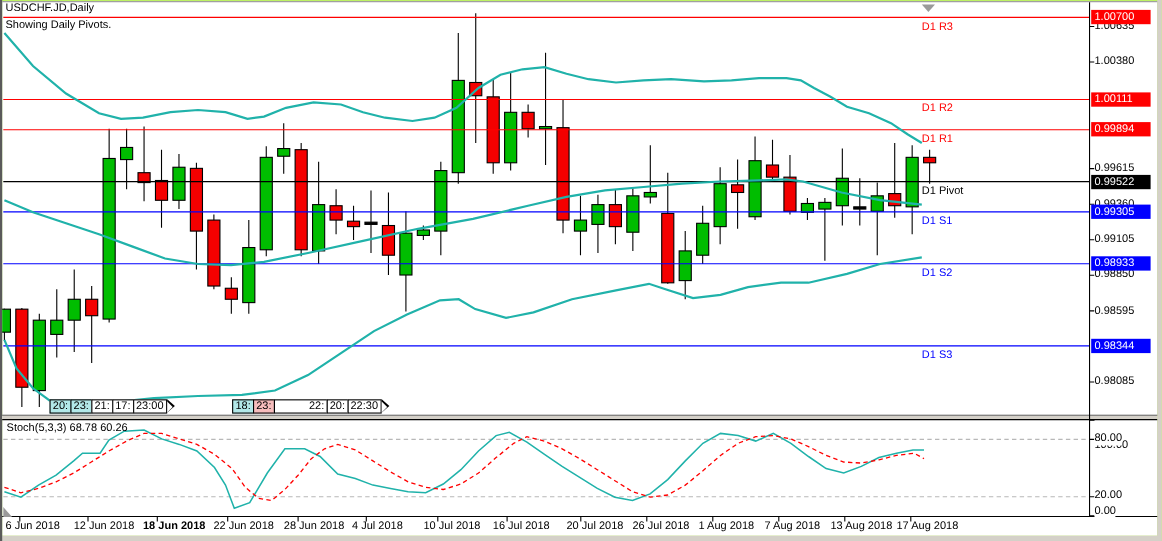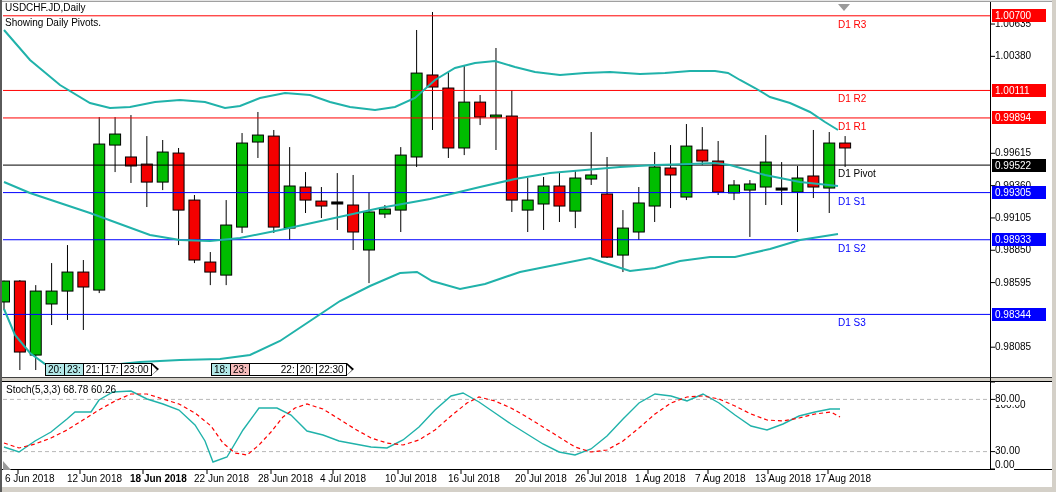--- a/index.html
+++ b/index.html
@@ -1,16 +1,16 @@
 <!DOCTYPE html>
 <html><head>
 <meta charset="utf-8">
 <style>
   html,body{margin:0;padding:0;background:#d4d0c8;}
-  .window{position:relative;width:1056px;height:492px;background:#e5e5e5;overflow:hidden;
+  .window{position:relative;width:1056px;height:492px;background:#bef264;overflow:hidden;
           font-family:"Liberation Sans",sans-serif;}
   svg{position:absolute;left:0;top:0;}
   .ov{position:absolute;font-size:10px;color:#000;white-space:nowrap;line-height:12px;}
   .title{font-size:10px;}
   .badge{position:absolute;font-size:10px;color:#fff;height:13px;line-height:13px;
          padding:0 3px;min-width:48px;white-space:nowrap;}
   .pricelab{position:absolute;font-size:10px;color:#000;line-height:12px;background:#fff;white-space:nowrap;}
   .datelab{position:absolute;top:473px;font-size:10px;color:#000;white-space:nowrap;}
   .pivlab{position:absolute;font-size:10px;white-space:nowrap;}
   .stochlab{position:absolute;font-size:10px;color:#000;white-space:nowrap;}
@@ -211,21 +211,21 @@
     <div class="pricelab" style="left: 995px; top: 341.217px;">0.98085</div>
     <div class="badge" style="left: 992px; top: 9.30041px; background: rgb(255, 0, 0);">1.00700</div>
     <div class="badge" style="left: 992px; top: 83.9483px; background: rgb(255, 0, 0);">1.00111</div>
     <div class="badge" style="left: 992px; top: 111.45px; background: rgb(255, 0, 0);">0.99894</div>
     <div class="badge" style="left: 992px; top: 158.596px; background: rgb(0, 0, 0);">0.99522</div>
     <div class="badge" style="left: 992px; top: 186.098px; background: rgb(0, 0, 255);">0.99305</div>
     <div class="badge" style="left: 992px; top: 233.244px; background: rgb(0, 0, 255);">0.98933</div>
     <div class="badge" style="left: 992px; top: 307.892px; background: rgb(0, 0, 255);">0.98344</div>
     <div class="pricelab" style="left: 995px; top: 399px;">100.00</div>
     <div class="pricelab" style="left: 995px; top: 393px;">80.00</div>
-    <div class="pricelab" style="left: 995px; top: 445px;">30.00</div>
+    <div class="pricelab" style="left: 995px; top: 445px;">20.00</div>
     <div class="pricelab" style="left: 995px; top: 459px;">0.00</div>
     <div class="pivlab" style="left: 838px; top: 18.8004px; color: rgb(255, 0, 0);">D1 R3</div>
     <div class="pivlab" style="left: 838px; top: 93.4483px; color: rgb(255, 0, 0);">D1 R2</div>
     <div class="pivlab" style="left: 838px; top: 120.95px; color: rgb(255, 0, 0);">D1 R1</div>
     <div class="pivlab" style="left: 838px; top: 168.096px; color: rgb(0, 0, 0);">D1 Pivot</div>
     <div class="pivlab" style="left: 838px; top: 195.598px; color: rgb(0, 0, 255);">D1 S1</div>
     <div class="pivlab" style="left: 838px; top: 242.744px; color: rgb(0, 0, 255);">D1 S2</div>
     <div class="pivlab" style="left: 838px; top: 317.392px; color: rgb(0, 0, 255);">D1 S3</div>
     <div class="datelab" style="left: 5px;">6 Jun 2018</div>
     <div class="datelab" style="left: 67px;">12 Jun 2018</div>

